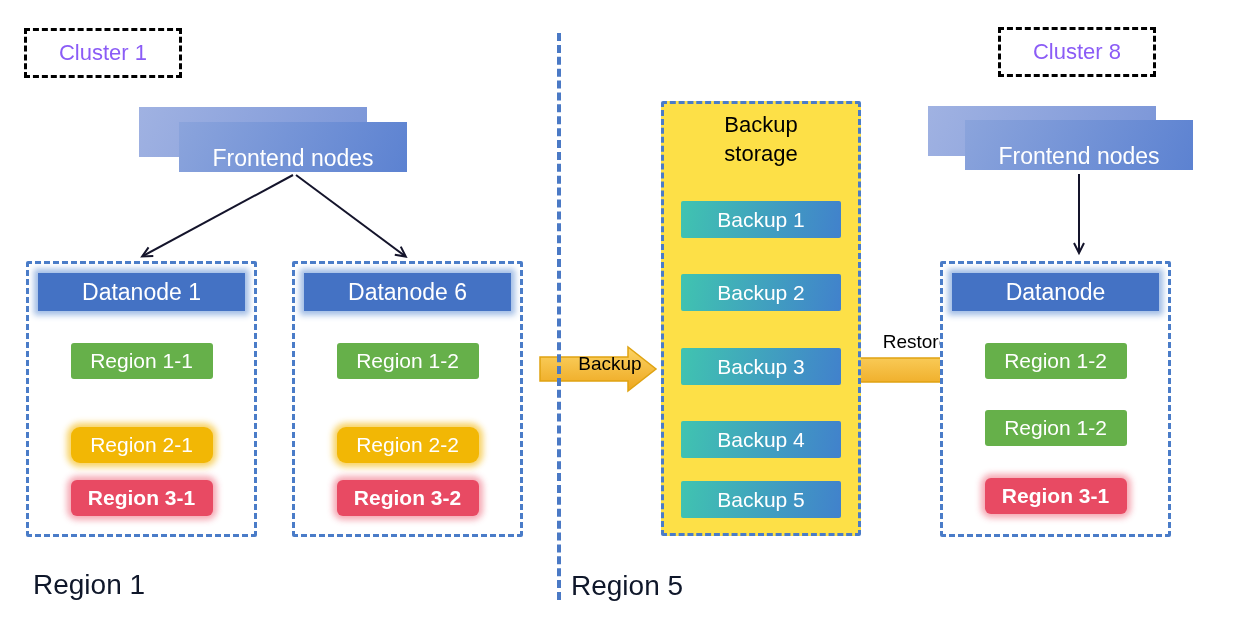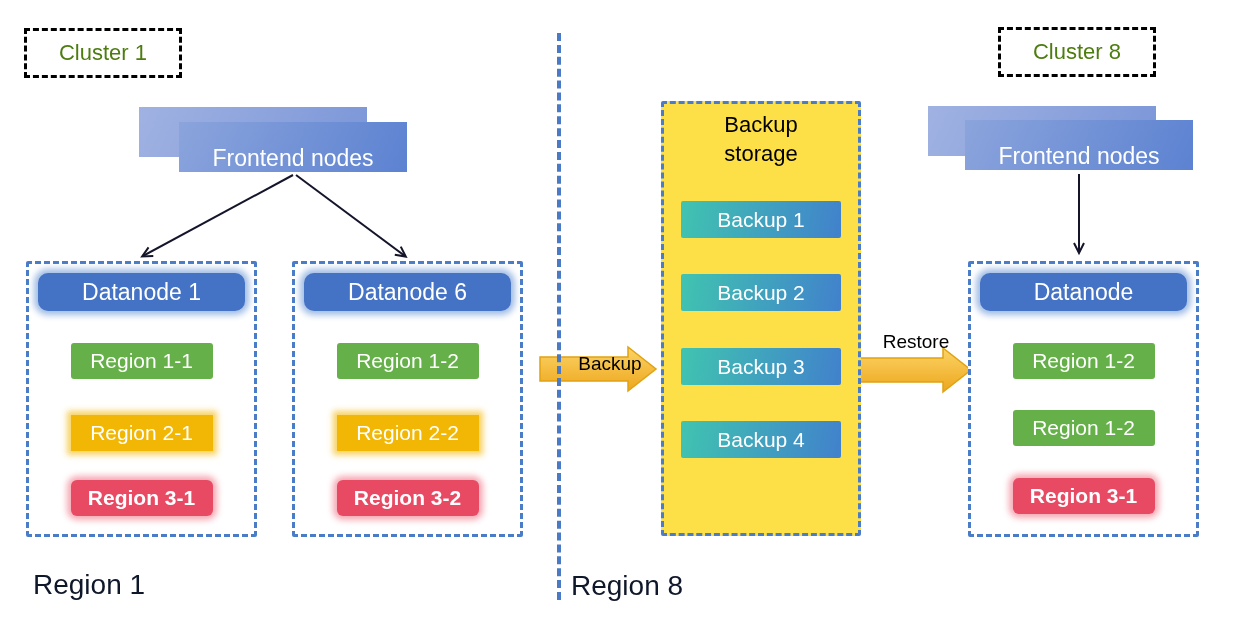--- a/index.html
+++ b/index.html
@@ -8,21 +8,21 @@
   .canvas {
     position:relative; width:1234px; height:632px; background:#ffffff;
     overflow:hidden;
   }
 
   
   .cluster-label-box {
     position:absolute; width:158px; height:50px;
     border:3px dashed #000;
     display:flex; align-items:center; justify-content:center;
-    font-size:22px; color:#4d7c0f; background:#fff;
+    font-size:22px; color:#8b5cf6; background:#fff;
   }
   .cluster1-box { left:24px; top:28px; }
   .cluster2-box { left:998px; top:27px; }
 
   
   .fe-back {
     position:absolute; width:228px; height:50px;
     background:linear-gradient(115deg,#a0b2e2 0%,#7b96d8 100%);
   }
   .fe-front {
@@ -36,40 +36,40 @@
   .fe2-back { left:928px; top:106px; }
   .fe2-front { left:965px; top:120px; }
 
   
   .node-container {
     position:absolute; width:231px; height:276px;
     border:3px dashed #4a7cc8; background:#fff; border-radius:2px;
   }
   .dn1 { left:26px;  top:261px; }
   .dn2 { left:292px; top:261px; }
-  .dn3 { left:968px; top:261px; }
+  .dn3 { left:940px; top:261px; }
 
   .dn-header {
     position:absolute; left:9px; right:9px; top:9px; height:38px;
-    background:#4472c4; border-radius:10px;
+    background:#4472c4; border-radius:0;
     box-shadow:0 0 6px 4px rgba(155,184,228,.95);
     color:#fff; font-size:23px;
     display:flex; align-items:center; justify-content:center;
   }
 
   .chip {
     position:absolute; left:50%; transform:translateX(-50%);
     width:142px; height:36px; border-radius:3px;
     color:#fff; font-size:21px;
     display:flex; align-items:center; justify-content:center;
     white-space:nowrap;
   }
   .chip.green  { background:#66b04a; }
-  .chip.yellow { background:#f2b705; border-radius:0;
-                 box-shadow:0 0 6px 4px rgba(248,208,92,.95); }
+  .chip.yellow { background:#f2b705; border-radius:9px;
+                 box-shadow:0 0 6px 4px rgba(248,208,92,.95);margin-top:12px; }
   .chip.red    { background:#e84a63; border-radius:6px;
                  box-shadow:0 0 6px 4px rgba(244,158,171,.9); }
   .r1 { top:79px; } .r2 { top:151px; } .r3 { top:216px;font-weight:bold; }
   .dn3 .r2 { top:146px; } .dn3 .r3 { top:214px; }
 
   
   .backup-container {
     position:absolute; left:661px; top:101px; width:200px; height:435px;
     border:3px dashed #4a7cc8; background:#fde047; border-radius:2px;
   }
@@ -172,27 +172,28 @@
 
   <div class="flow-label backup-flow-label">Backup</div>
   <div class="flow-label restore-flow-label">Restore</div>
 
   <div class="backup-container">
     <div class="backup-title">Backup storage</div>
     <div class="backup-chip b1">Backup 1</div>
     <div class="backup-chip b2">Backup 2</div>
     <div class="backup-chip b3">Backup 3</div>
     <div class="backup-chip b4">Backup 4</div>
+    <div class="backup-chip b5">Backup 5</div>
   </div>
 
   <div class="node-container dn3">
     <div class="dn-header">
       <span>Datanode</span>
     </div>
     <div class="chip green r1">Region 1-2</div>
     <div class="chip green r2">Region 1-2</div>
     <div class="chip red r3">Region 3-1</div>
   </div>
 
   <div class="region-label region1-label">Region 1</div>
-  <div class="region-label region2-label">Region 8</div>
+  <div class="region-label region2-label">Region 5</div>
 
 </div>
 
 </body></html>

